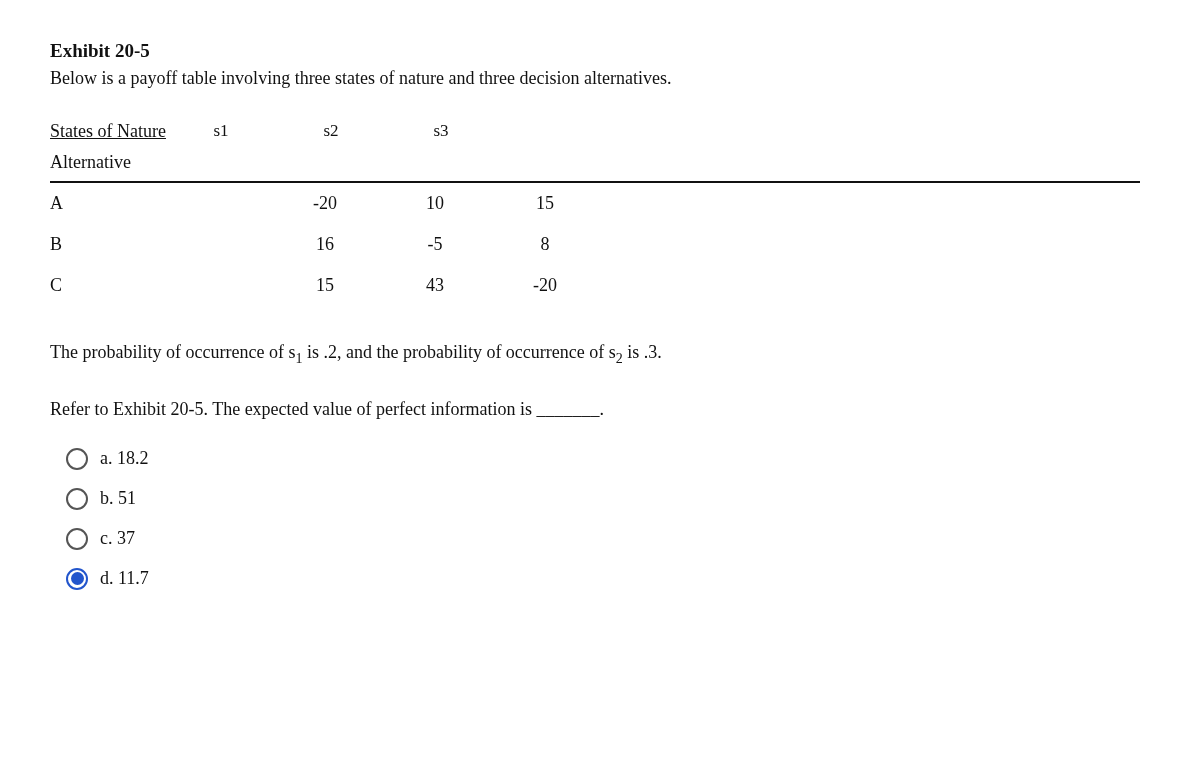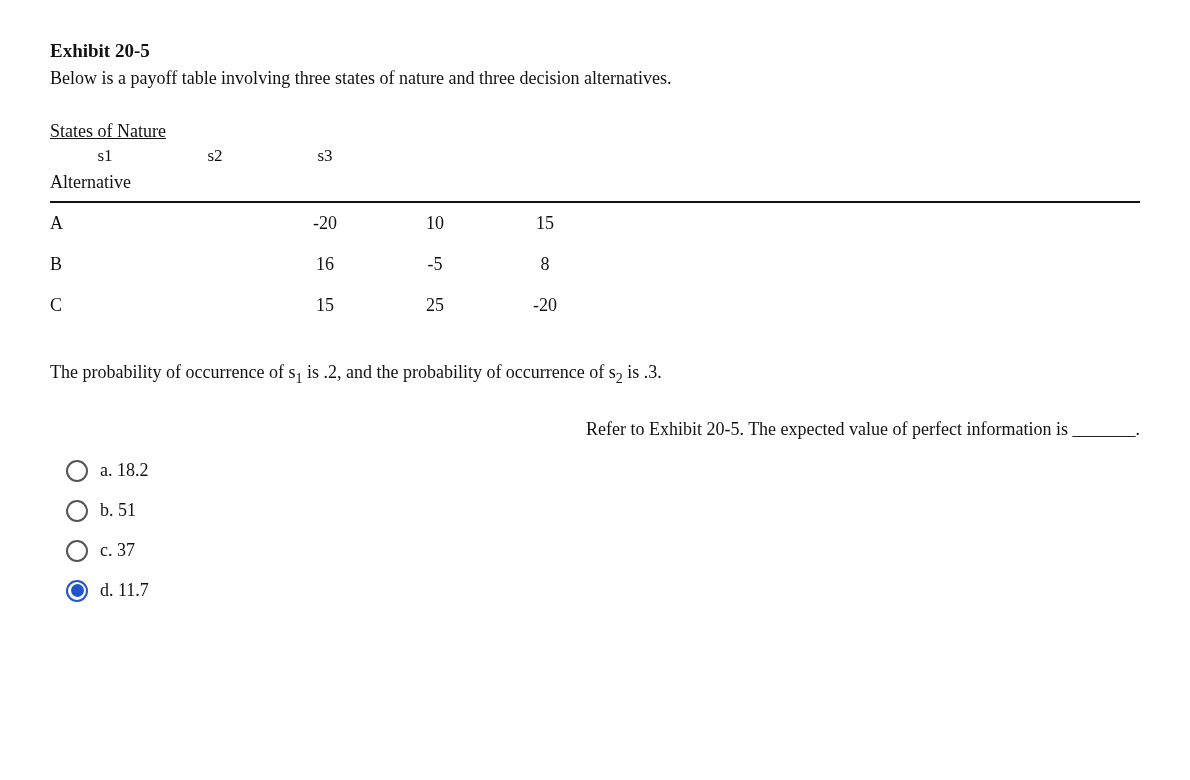--- a/index.html
+++ b/index.html
@@ -34,21 +34,21 @@
       margin-bottom: 0;
     }
 
     .col-decision {
       width: 220px;
       font-size: 18px;
     }
 
     .col-states-label {
       display: flex;
-      flex-direction: column;
+      flex-direction: row;
       align-items: flex-start;
     }
 
     .states-of-nature-label {
       text-decoration: underline;
       font-size: 18px;
       margin-bottom: 4px;
     }
 
     .states-sub-row {
@@ -102,22 +102,21 @@
       font-family: Georgia, 'Times New Roman', serif;
     }
 
     .probability-text .sub {
       font-size: 14px;
       vertical-align: sub;
     }
 
     .question-text {
       font-size: 18px;
-      margin-bottom: 20px;
-      text-align: right;
+      margin-bottom: 28px;
     }
 
     .options-list {
       list-style: none;
       padding: 0;
       margin: 16px;
     }
 
     .option-item {
       display: flex;
@@ -189,21 +188,21 @@
   <div class="data-row">
     <div class="col-alt">B</div>
     <div class="col-val">16</div>
     <div class="col-val">-5</div>
     <div class="col-val">8</div>
   </div>
 
   <div class="data-row">
     <div class="col-alt">C</div>
     <div class="col-val">15</div>
-    <div class="col-val">25</div>
+    <div class="col-val">43</div>
     <div class="col-val">-20</div>
   </div>
 </div>
 
 <p class="probability-text">
   The probability of occurrence of s<sub class="sub">1</sub> is .2, and the probability of occurrence of s<sub class="sub">2</sub> is .3.
 </p>
 
 <p class="question-text">Refer to Exhibit 20-5. The expected value of perfect information is _______.</p>
 

